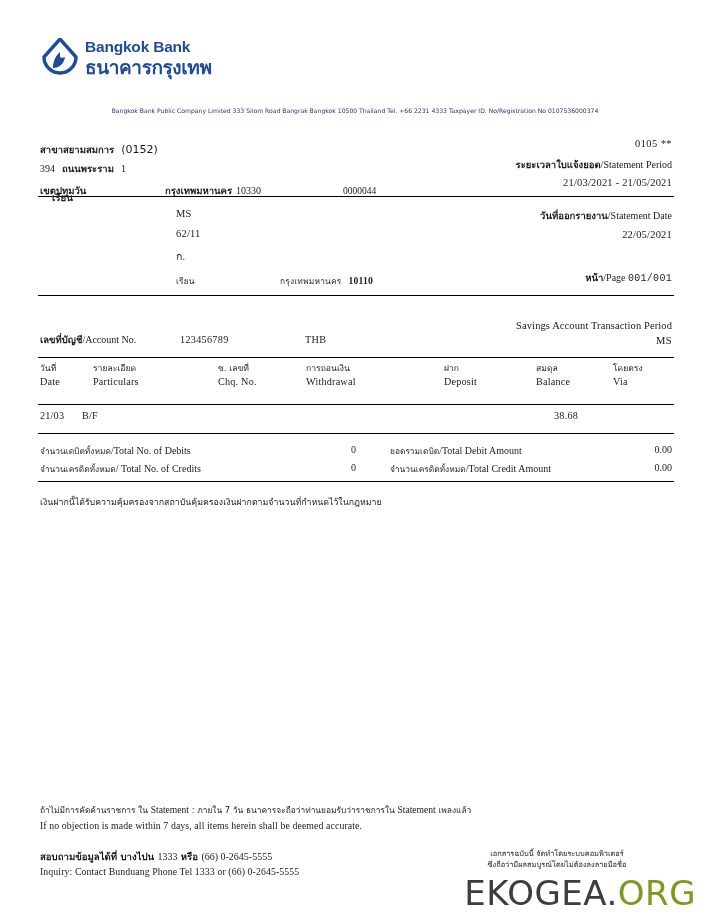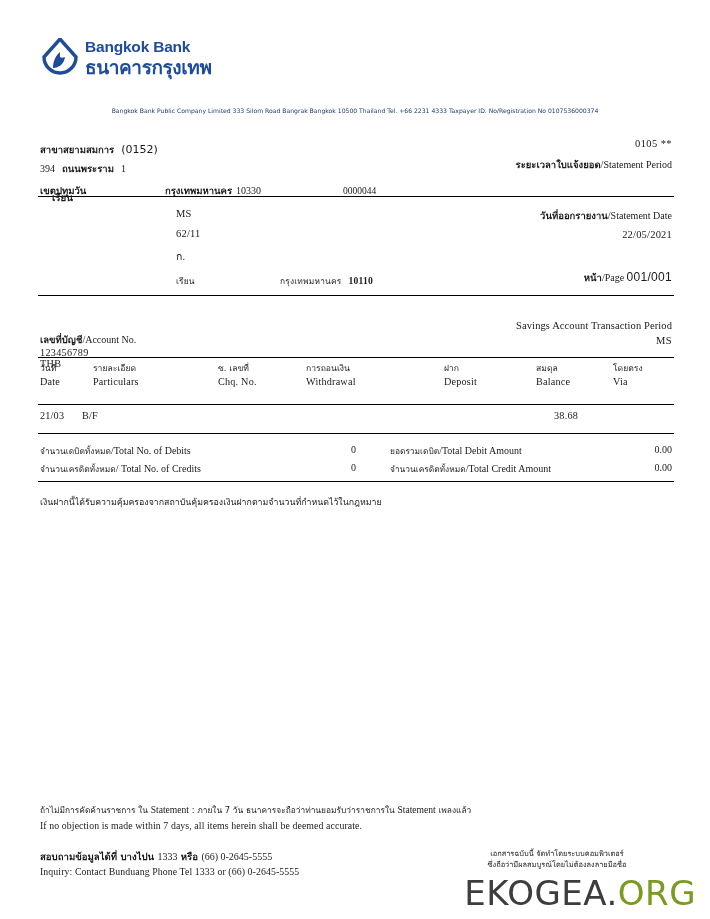--- a/index.html
+++ b/index.html
@@ -201,34 +201,33 @@
     letter-spacing: 0.2px;
   }
   .page-no {
     position: absolute;
     right: 38px;
     top: 270px;
     text-align: right;
     font-size: 9.5px;
   }
   .page-no .pv {
-    font-family: Liberation Sans, sans-serif;
-    font-size: 12px;
+    font-family: Liberation Mono, monospace;
+    font-size: 10px;
     letter-spacing: 0.3px;
   }
 
   
   .acct-row {
     position: absolute;
     left: 40px;
     right: 38px;
     top: 332px;
     display: flex;
     align-items: baseline;
-    flex-direction: column;
   }
   .acct-row .lbl { width: 140px; font-size: 9.5px; }
   .acct-row .num {
     width: 125px;
     font-family: "Liberation Serif", serif;
     font-size: 10.2px;
     letter-spacing: 0.3px;
   }
   .acct-row .cur {
     font-family: "Liberation Serif", serif;
@@ -442,20 +441,21 @@
       </span>
       <span class="c3">0000044</span>
     </div>
   </div>
 
   <div class="hdr-right">
     <div class="line code">0105  **</div>
     <div class="line">
       <span class="th period-label">ระยะเวลาใบแจ้งยอด</span><span class="en">/Statement Period</span>
     </div>
+    <div class="line period-val">21/03/2021  - 21/05/2021</div>
   </div>
 
   <div class="rule" style="top:196px;"></div>
 
   <div class="rian th">เรียน</div>
   <div class="cust-addr">
     <div>MS</div>
     <div>62/11</div>
     <div>ก.</div>
     <div class="thai-line">

